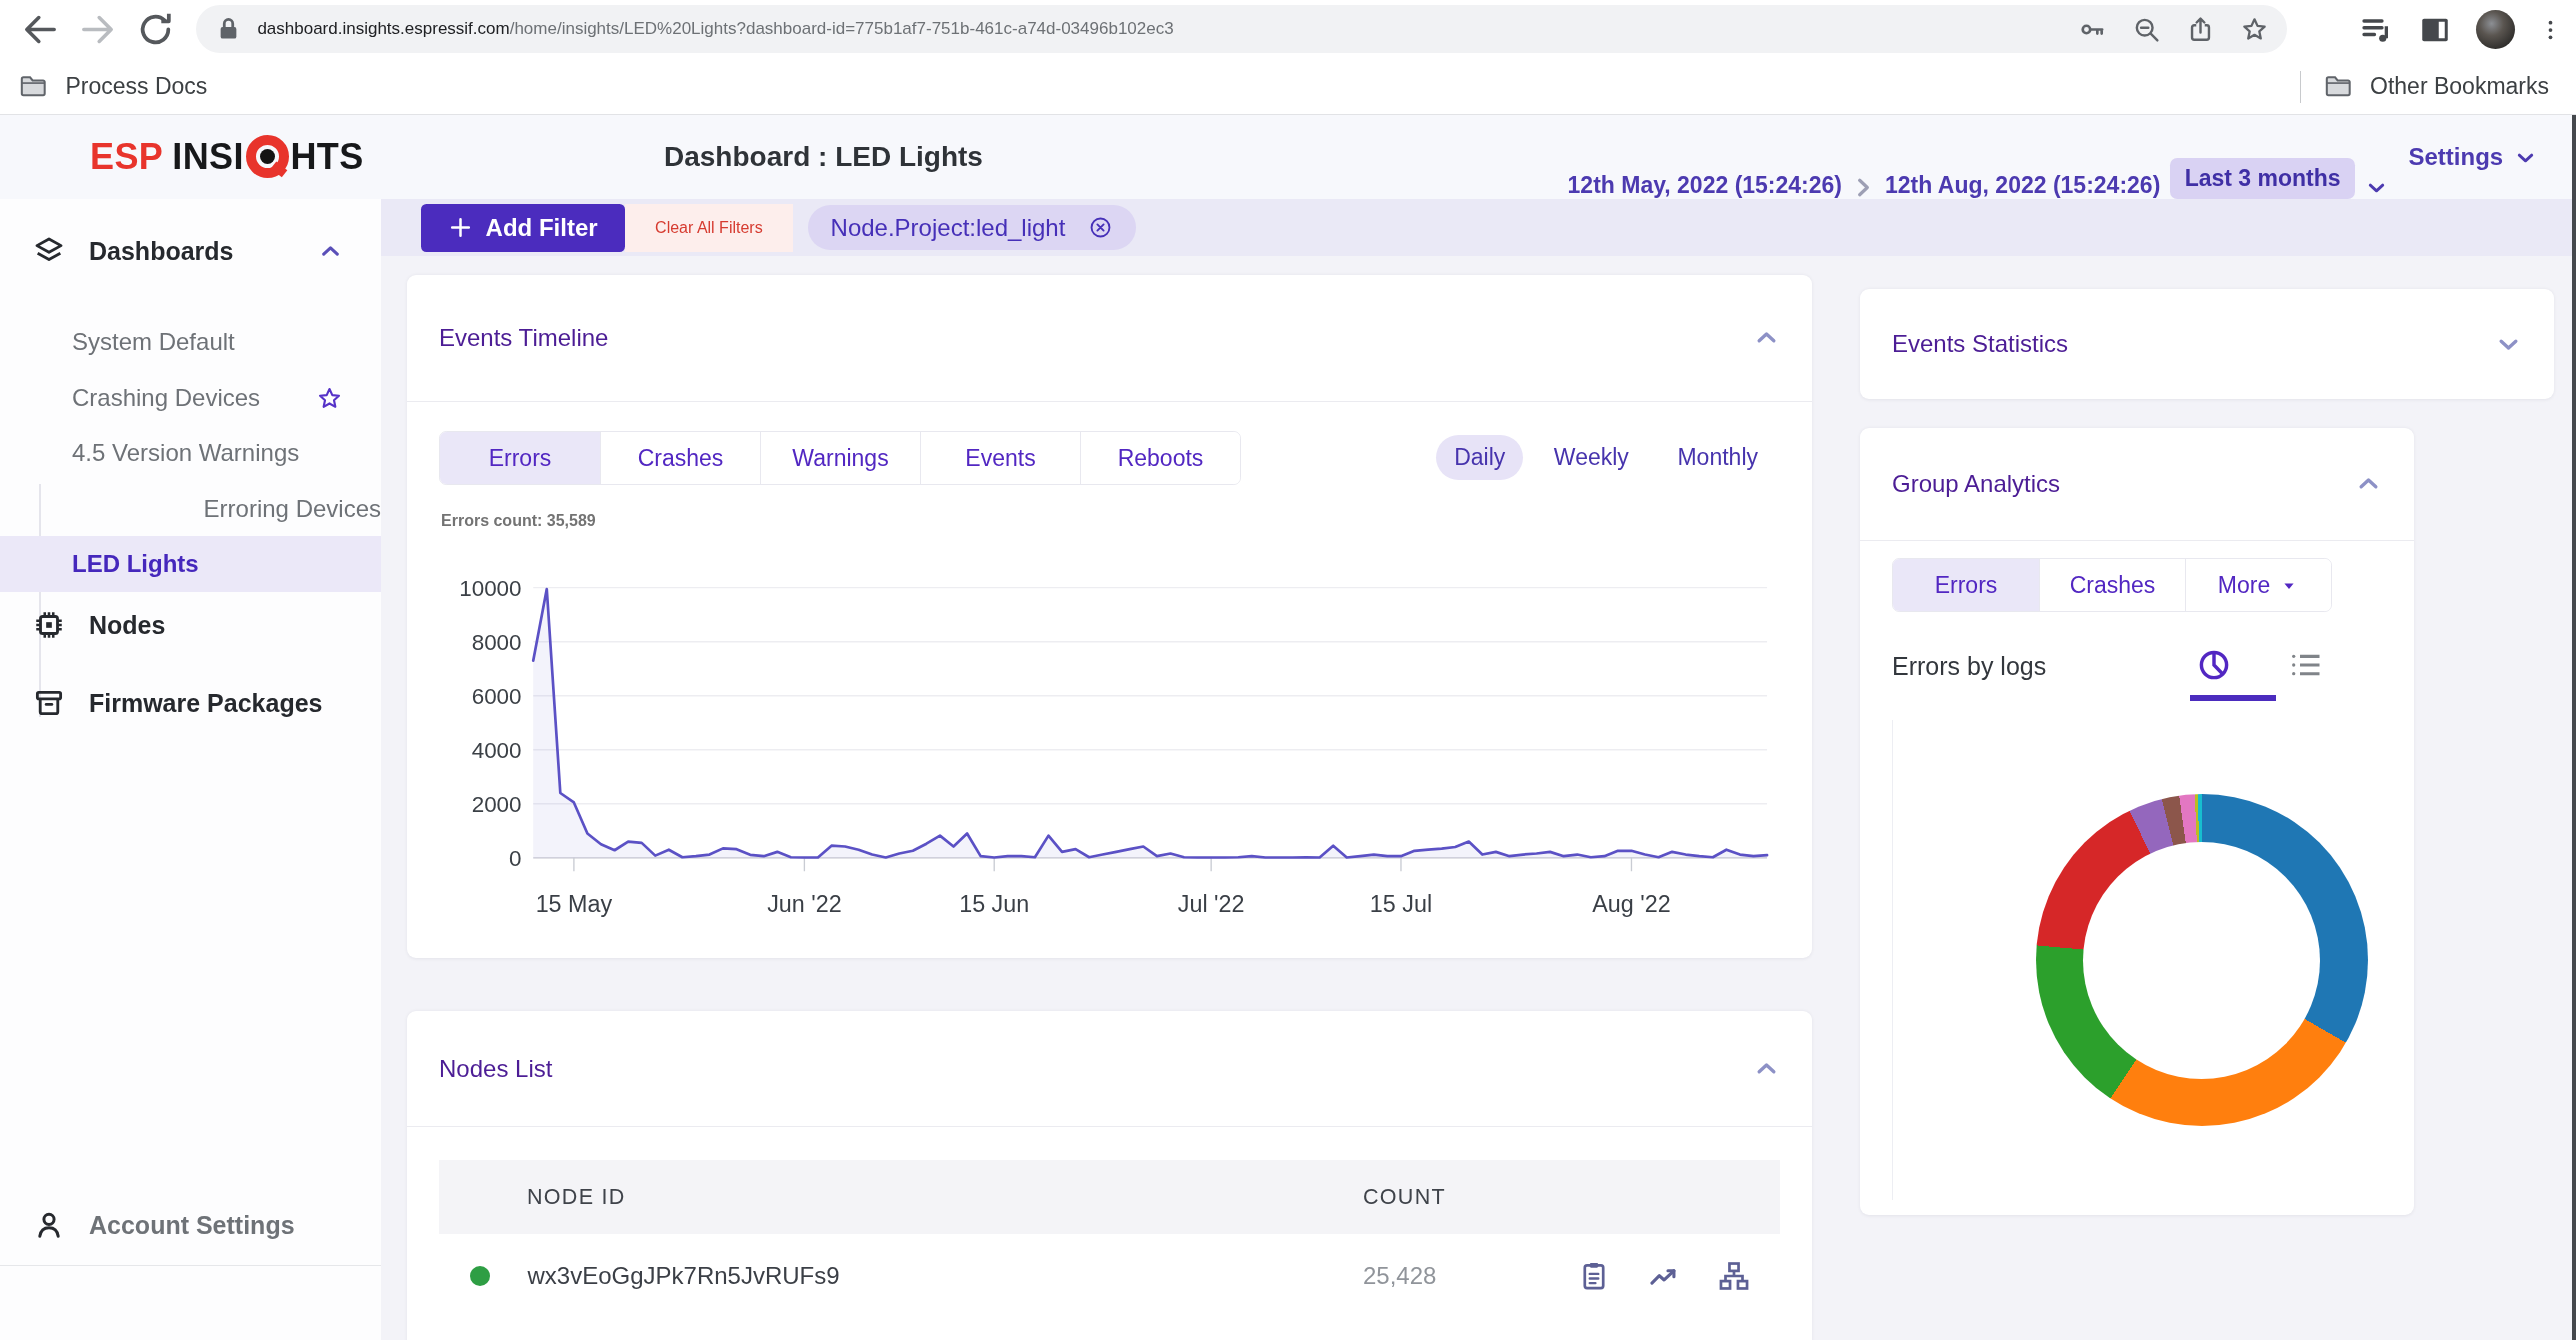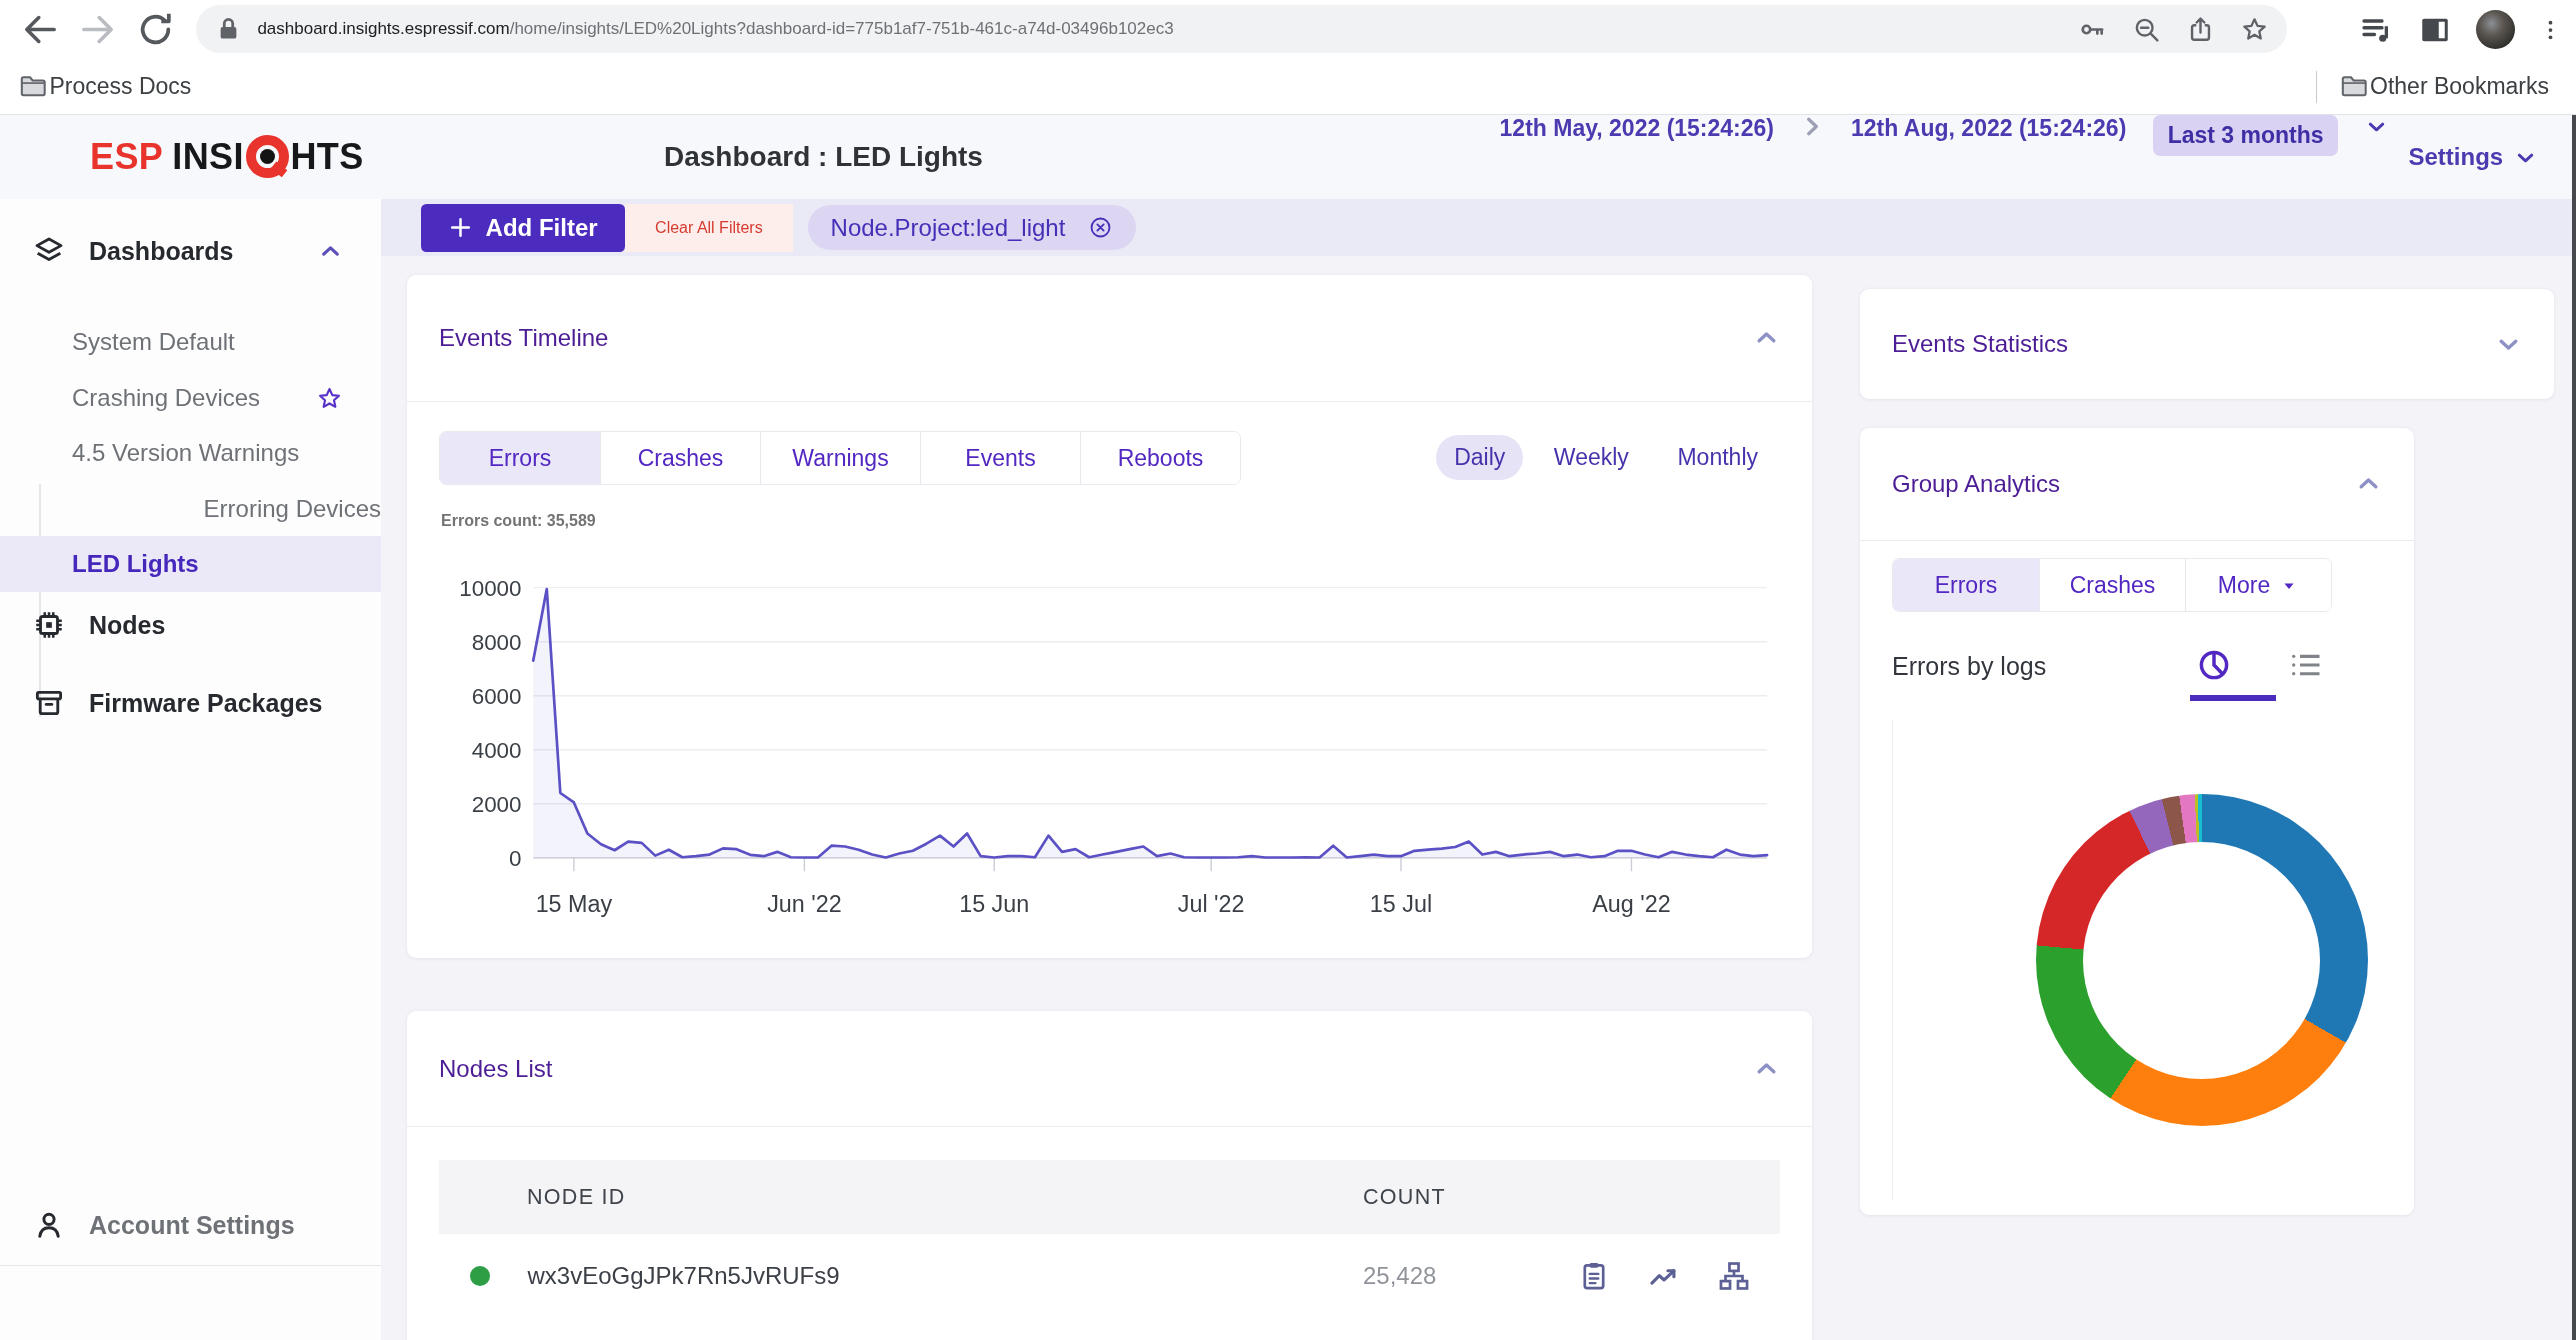--- a/index.html
+++ b/index.html
@@ -17,35 +17,35 @@
   .omni-ic svg{width:100%;height:100%;}
   .url{font-size:17px;margin-left:14.4px;white-space:nowrap;overflow:hidden;flex:1 1 auto;}
   .url .dom{color:#202124;}
   .url .path{color:#6d7175;}
   .omni-right{display:flex;gap:25px;align-items:center;flex:0 0 auto;}
   .chrome-right{position:absolute;right:12.6px;top:9px;display:flex;gap:23px;align-items:center;height:41px;}
   .chrome-right .cicon{width:36px;height:36px;color:#45484c;}
   .chrome-right .cicon svg{width:100%;height:100%;}
   .avatar{width:39px;height:39px;border-radius:50%;background:radial-gradient(circle at 40% 35%,#8c8f94 0%,#5a5550 35%,#2b2a28 80%);}
   .bookmarks{position:absolute;left:0;top:59px;width:2576px;height:56px;background:#ffffff;border-bottom:0.9px solid #e2e3e6;display:flex;align-items:center;}
-  .bm-item{display:flex;align-items:center;gap:1px;color:#3c4043;font-size:23px;}
+  .bm-item{display:flex;align-items:center;gap:17px;color:#3c4043;font-size:23px;}
   .bm-ic{width:30.5px;height:30.5px;}
   .bm-ic svg{width:100%;height:100%;}
   .bm-sep{width:0.9px;height:32px;background:#c8cacd;margin:0 21.5px;}
 
   
   .appheader{position:absolute;left:0;top:115px;width:2576px;height:84px;background:#f7f8fc;}
   .logo{position:absolute;left:90px;top:20px;display:flex;align-items:center;font-weight:800;font-size:36px;letter-spacing:0.4px;}
   .logo .red{color:#e8342c;}
   .logo .blk{color:#17181a;}
   .logo-g{position:relative;width:43px;height:43px;margin:0 1.8px;border-radius:50%;border:10px solid #e8342c;}
   .logo-g::after{content:"";position:absolute;left:50%;top:50%;width:15.3px;height:15.3px;margin:-7.6px 0 0 -7.6px;border-radius:50%;background:#141414;}
   .logo-g::before{content:"";position:absolute;right:-8px;bottom:-6.3px;width:14.4px;height:9px;background:#e8342c;transform:rotate(38deg);}
   .page-title{position:absolute;left:664px;top:50%;transform:translateY(-50%);font-size:28px;font-weight:700;color:#2f3338;}
-  .daterange{position:absolute;right:188px;top:0;height:84px;display:flex;align-items:flex-start;gap:27px;}
+  .daterange{position:absolute;right:188px;top:0;height:84px;display:flex;align-items:flex-end;gap:10px;}
   .date-txt{color:#4c3ab0;font-size:23px;font-weight:600;}
   .date-gt{width:23px;height:23px;color:#9d9fb4;}
   .date-gt svg{width:100%;height:100%;}
   .range-pill{background:#d9d2f3;color:#3f2fa5;font-size:23px;font-weight:600;padding:7.2px 14.4px;border-radius:7.2px;}
   .hdr-chev{width:23px;height:23px;color:#4c3ab0;}
   .hdr-chev svg{width:100%;height:100%;}
   .settings{position:absolute;right:39px;top:0;height:84px;display:flex;align-items:center;gap:10.8px;color:#4c3ab0;font-size:24px;font-weight:600;}
 
   
   .sidebar{position:absolute;left:0;top:199px;width:381px;height:1142px;background:#fdfdfe;}

